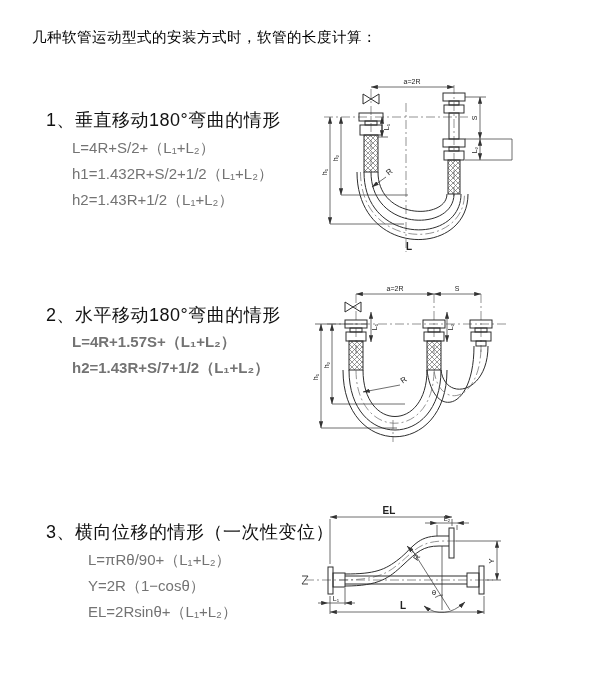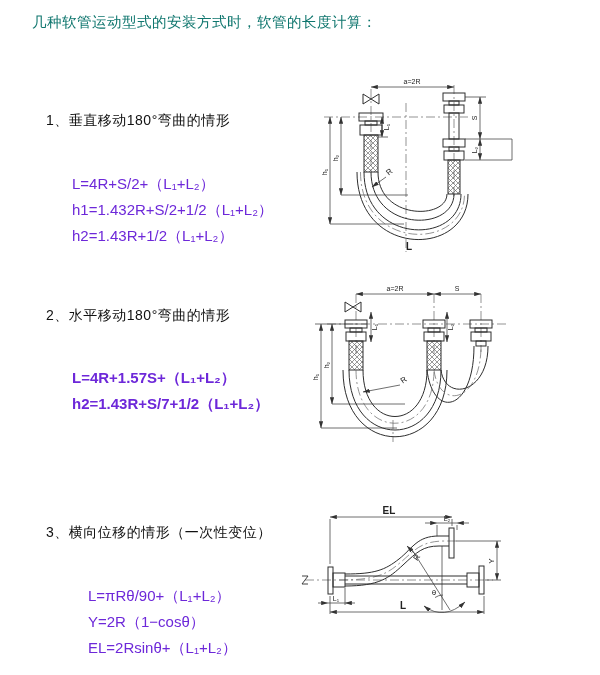--- a/index.html
+++ b/index.html
@@ -1,22 +1,22 @@
 <!DOCTYPE html>
 <html><head>
 <meta charset="utf-8">
 <style>
   html,body{margin:0;padding:0;}
   body{
     width:600px;height:675px;position:relative;background:#ffffff;
     font-family:"Liberation Sans",sans-serif;color:#111;overflow:hidden;
   }
-  .title{position:absolute;left:32px;top:14px;font-size:14.5px;line-height:16px;color:#0f766e;letter-spacing:.5px;}
-  .sec-heading{position:absolute;font-size:14px;line-height:16px;color:#111;letter-spacing:.5px;}
-  .formulas{position:absolute;font-size:15px;line-height:26px;color:#6d28d9;margin-top:36px;}
+  .title{position:absolute;left:32px;top:29px;font-size:14.5px;line-height:16px;color:#000000;letter-spacing:.5px;}
+  .sec-heading{position:absolute;font-size:18px;line-height:16px;color:#111;letter-spacing:.5px;}
+  .formulas{position:absolute;font-size:15px;line-height:26px;color:#737373;}
   svg{position:absolute;}
   svg text{fill:#222;font-family:"Liberation Sans",sans-serif;}
   .dimtxt{font-size:7px;}
   .dimtxt2{font-size:8px;}
   .bigtxt{font-size:10px;font-weight:bold;}
   .mid{text-anchor:middle;}
 </style>
 </head>
 <body>
 

